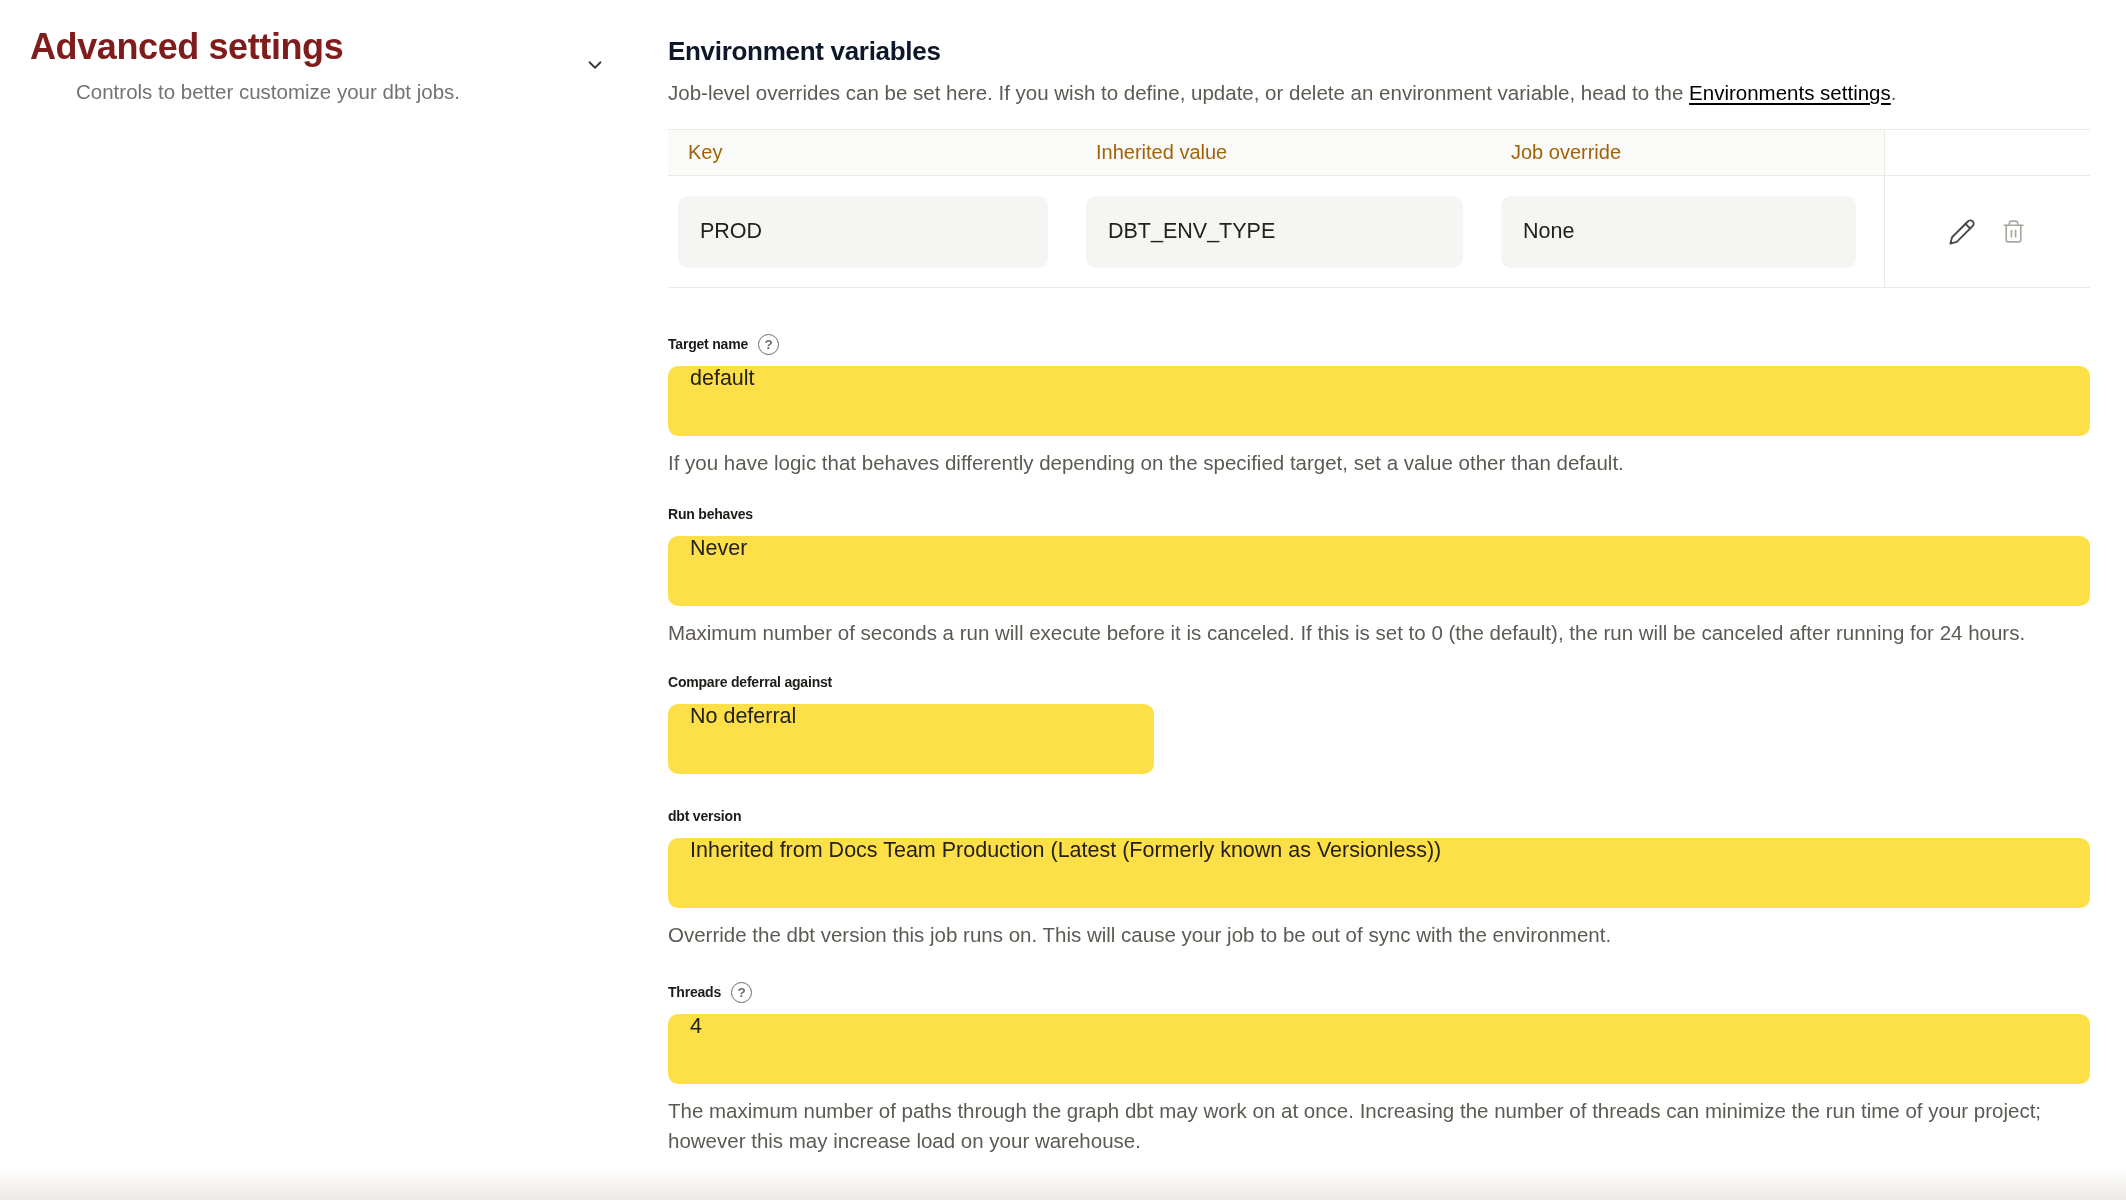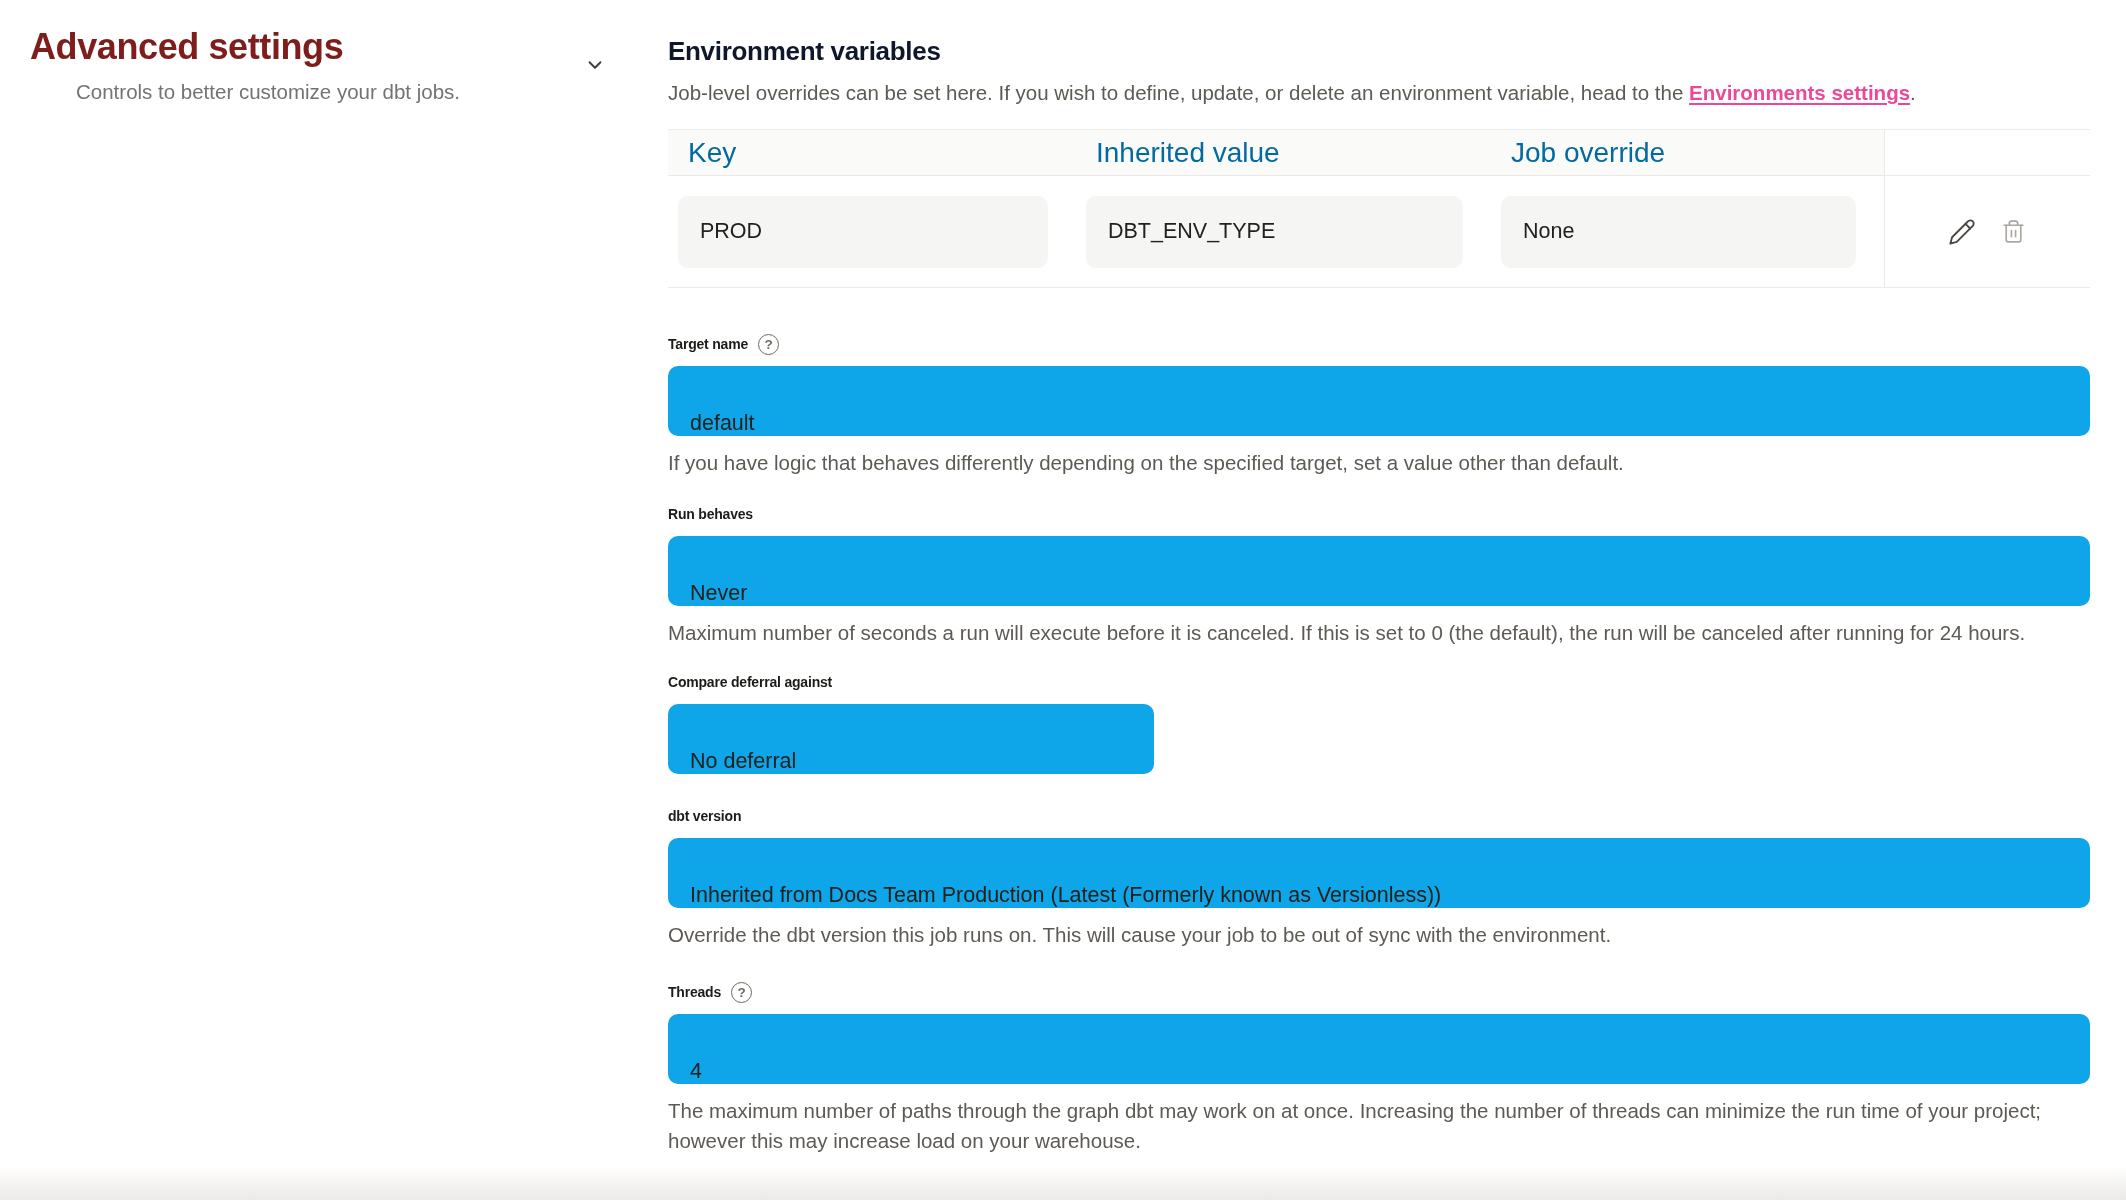--- a/index.html
+++ b/index.html
@@ -18,29 +18,29 @@
   .collapse-btn {
     position:absolute; left:578px; top:48px; width:34px; height:34px;
     display:flex; align-items:center; justify-content:center;
     background:transparent; border:none; cursor:pointer;
   }
 
   
   .main-col { position:absolute; left:668px; top:0; width:1422px; }
   .section-heading { margin-top:36px; font-size:26px; line-height:31px; font-weight:700; letter-spacing:-0.3px; color:#0f172a; }
   .section-desc { margin-top:12px; font-size:20.5px; line-height:28px; color:#5d5a54; }
-  .section-desc a { color:#ec4899; font-weight:700; text-decoration:underline; text-underline-offset:3px; cursor:pointer; }
+  .section-desc a { color:#000000; font-weight:400; text-decoration:underline; text-underline-offset:3px; cursor:pointer; }
 
   
   .env-table { margin-top:22px; width:100%; border-top:1px solid #ebeae7; }
   .tr { display:grid; grid-template-columns:408px 415px 393px 1fr; }
   .thead { height:46px; border-bottom:1px solid #ebeae7; }
   .th {
     background:#fafaf9; display:flex; align-items:center; padding-left:20px;
-    font-size:28px; color:#0369a1; font-weight:500;
+    font-size:20px; color:#a16207; font-weight:500;
   }
   .th.actions-th { background:#ffffff; border-left:1px solid #ebeae7; }
   .body-row { height:112px; border-bottom:1px solid #ebeae7; }
   .td { display:flex; align-items:center; }
   .cell-box {
     flex:1; height:72px; margin:0 28px 0 10px; border-radius:10px; background:#f5f5f4;
     display:flex; align-items:center; padding-left:22px;
     font-size:21.5px; color:#23211e; cursor:default;
   }
   .td.actions { border-left:1px solid #ebeae7; justify-content:center; gap:8px; }
@@ -54,22 +54,22 @@
   .field:nth-child(4) { margin-top:30px; }
   .field:nth-child(5) { margin-top:30px; }
   .field-label-row { display:flex; align-items:center; height:24px; }
   .field-label { font-size:14px; line-height:24px; font-weight:700; color:#1c1b18; letter-spacing:-0.2px; }
   .help-icon {
     margin-left:10px; width:21px; height:21px; border:1.6px solid #6e6a63; border-radius:50%;
     display:inline-flex; align-items:center; justify-content:center;
     font-size:13.5px; font-weight:700; color:#6e6a63; cursor:pointer;
   }
   .field-input {
-    margin-top:10px; height:70px; border-radius:10px; background:#0ea5e9;
-    display:flex; align-items:flex-end; padding-left:22px;
+    margin-top:10px; height:70px; border-radius:10px; background:#fde047;
+    display:flex; align-items:flex-start; padding-left:22px;
     font-size:21.5px; color:#23211e; cursor:default; width:100%;
   }
   .field-input.narrow { width:486px; }
   .field-hint { margin-top:12px; font-size:20.5px; line-height:30px; color:#5d5a54; }
 
   
   .bottom-fade {
     position:absolute; left:0; bottom:0; width:100%; height:34px;
     background:linear-gradient(to bottom, rgba(236,235,232,0), #eceae7);
     pointer-events:none;

